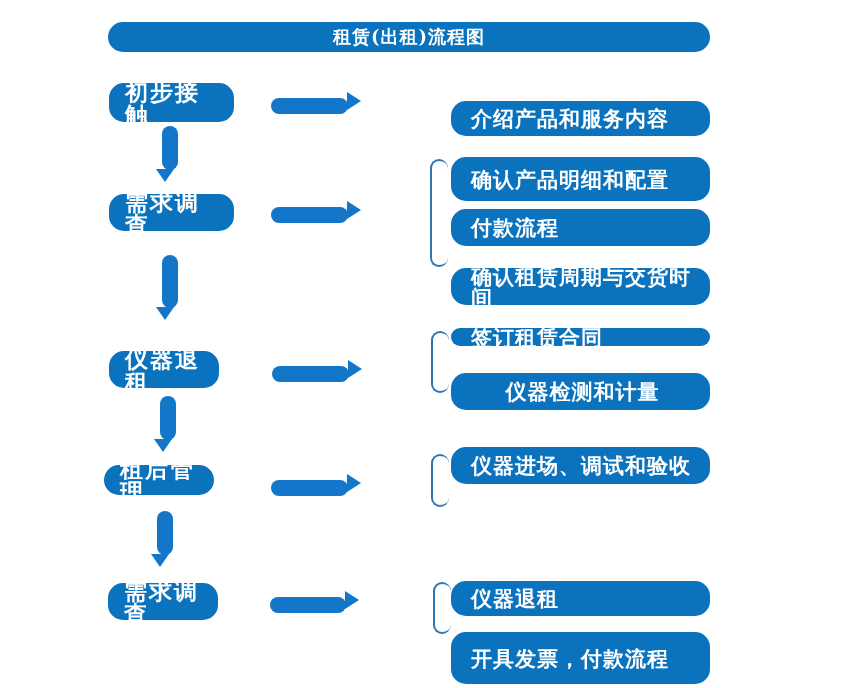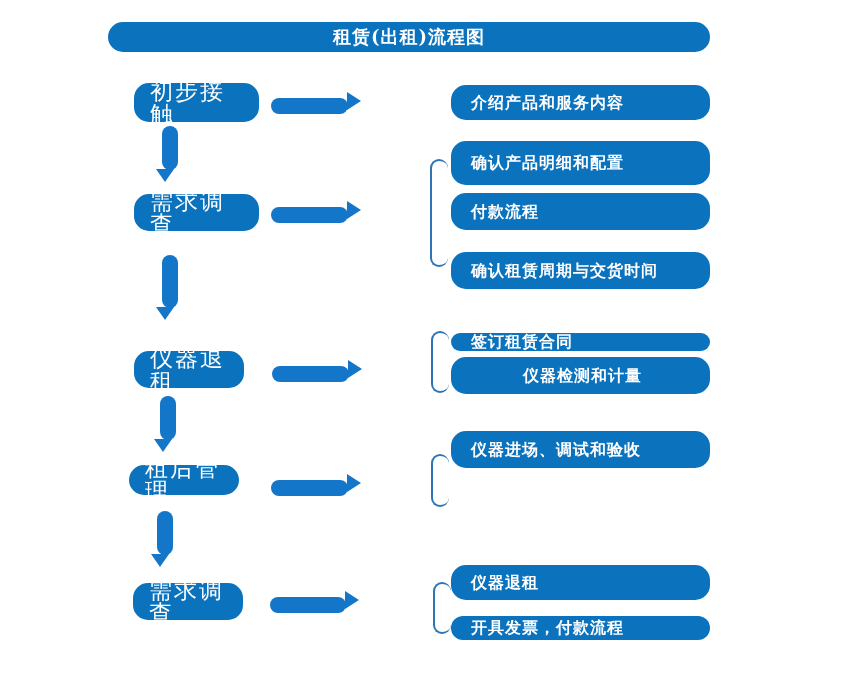--- a/index.html
+++ b/index.html
@@ -21,33 +21,33 @@
     background: var(--box-blue, #0b72bd);
     color: var(--text-color, #ffffff);
     display: flex; align-items: center; justify-content: center;
     font-size: 18px; font-weight: bold; letter-spacing: 1px;
   }
   .stage-box {
     position: absolute;
     background: var(--box-blue, #0b72bd);
     color: var(--text-color, #ffffff);
     display: flex; align-items: center; justify-content: center;
-    font-size: 23px; font-weight: normal; letter-spacing: 2px;
+    font-size: 23px; font-weight: bold; letter-spacing: 2px;
     line-height: 1;
-    margin-left: 25px;
   }
   .detail-box {
     position: absolute;
     left: 443px; width: 259px;
     background: var(--box-blue, #0b72bd);
     color: var(--text-color, #ffffff);
     display: flex; align-items: center;
     padding-left: 12px;
-    font-size: 16px; font-weight: bold; letter-spacing: 1px;
+    font-size: 21px; font-weight: bold; letter-spacing: 1px;
     line-height: 1;
+    margin-top: 16px;
   }
   .arrow-h {
     position: absolute;
     height: 6px;
     background: var(--arrow-blue, #1376c9);
   }
   .arrow-h::after {
     content: '';
     position: absolute;
     right: -13px; top: -6px;
@@ -108,33 +108,33 @@
   </div>
   <div class="detail-box" style="top:133px; height:44px;">
     <span>确认产品明细和配置</span>
   </div>
   <div class="detail-box" style="top:185px; height:37px;">
     <span>付款流程</span>
   </div>
   <div class="detail-box" style="top:244px; height:37px;">
     <span>确认租赁周期与交货时间</span>
   </div>
-  <div class="detail-box" style="top:325px; height:18px;">
+  <div class="detail-box" style="top:304px; height:18px;">
     <span>签订租赁合同</span>
   </div>
   <div class="detail-box" style="top:349px; height:37px;justify-content:center;">
     <span>仪器检测和计量</span>
   </div>
   <div class="detail-box" style="top:423px; height:37px;">
     <span>仪器进场、调试和验收</span>
   </div>
   <div class="detail-box" style="top:557px; height:35px;">
     <span>仪器退租</span>
   </div>
-  <div class="detail-box" style="top:608px; height:24px;">
+  <div class="detail-box" style="top:608px; height:52px;">
     <span>开具发票，付款流程</span>
   </div>
 
   <div class="arrow-v" style="left:154px; top:118px; height:44px;"></div>
   <div class="arrow-v" style="left:154px; top:247px; height:53px;"></div>
   <div class="arrow-v" style="left:152px; top:388px; height:44px;"></div>
   <div class="arrow-v" style="left:149px; top:503px; height:44px;"></div>
 
   <div class="arrow-h" style="left:263px; top:90px; width:77px;"></div>
   <div class="arrow-h" style="left:263px; top:199px; width:77px;"></div>

